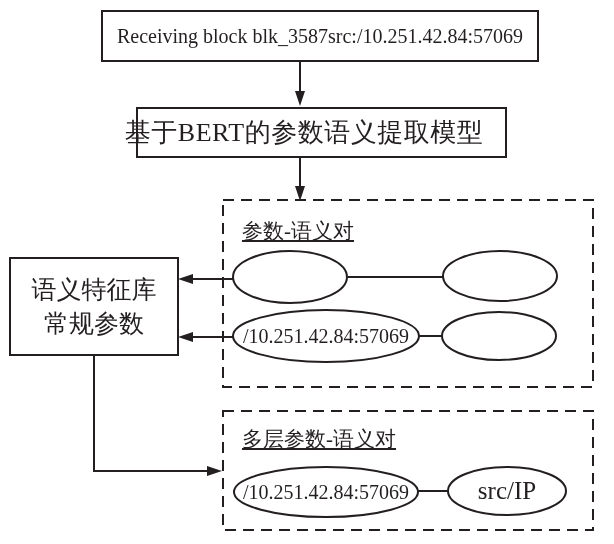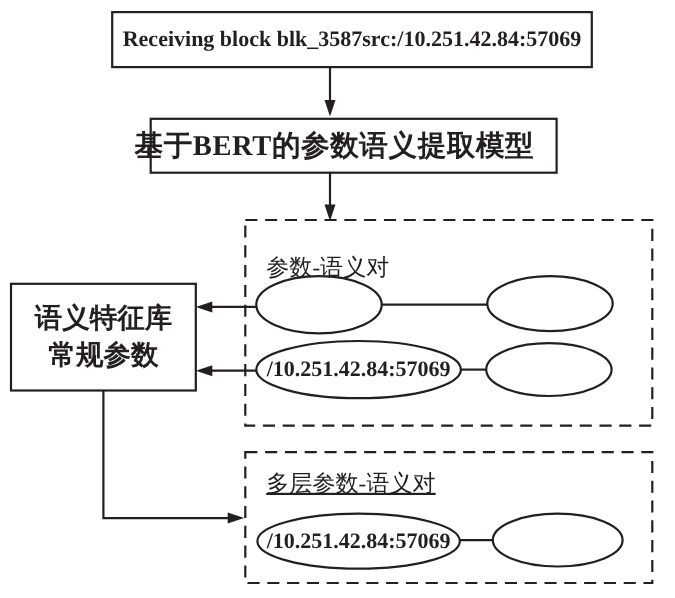--- a/index.html
+++ b/index.html
@@ -23,28 +23,27 @@
   }
   .txt {
     position: absolute;
     display: flex;
     align-items: center;
     justify-content: center;
     text-align: center;
     color: #231f20;
     white-space: nowrap;
     line-height: 1.2;
-    font-weight: bold;
   }
   .txt-input   { left: 102px; top: 11px;  width: 436px; height: 50px; font-size: 20px; }
   .txt-model   { left: 137px; top: 108px; width: 302px; height: 49px; font-size: 26px; letter-spacing: 0.5px; padding-left: 16px; }
   .txt-library { left: 10px;  top: 258px; width: 168px; height: 97px; font-size: 25px;
                  flex-direction: column; line-height: 34px; }
   .txt-grouplabel { position: absolute; font-size: 21px; color: #231f20; white-space: nowrap; }
-  .lbl-pairs      { left: 242px; top: 229px; }
+  .lbl-pairs      { left: 242px; top: 217px; text-decoration: underline; }
   .lbl-multilayer { left: 242px; top: 425px; text-decoration: underline; }
   .txt-blk   { left: 233px; top: 251px; width: 114px; height: 52px; font-size: 23px; }
   .txt-block { left: 443px; top: 251px; width: 114px; height: 50px; font-size: 25px; }
   .txt-ip1   { left: 233px; top: 310px; width: 186px; height: 52px; font-size: 20px; }
   .txt-src   { left: 442px; top: 312px; width: 114px; height: 48px; font-size: 25px; }
   .txt-ip2   { left: 234px; top: 467px; width: 184px; height: 50px; font-size: 20px; }
   .txt-srcip { left: 448px; top: 467px; width: 118px; height: 48px; font-size: 25px; }
   svg .shape { fill: #ffffff; stroke: #231f20; stroke-width: 2; }
   svg .dashed { fill: none; stroke: #231f20; stroke-width: 2; stroke-dasharray: 11 7; }
   svg .wire { stroke: #231f20; stroke-width: 2; fill: none; }
@@ -108,14 +107,15 @@
     <span>常规参数</span>
   </div>
 
   <div class="txt-grouplabel lbl-pairs">参数-语义对</div>
 
   <div class="txt txt-ip1">/10.251.42.84:57069</div>
 
   <div class="txt-grouplabel lbl-multilayer">多层参数-语义对</div>
 
   <div class="txt txt-ip2">/10.251.42.84:57069</div>
+  <div class="txt txt-srcip">src/IP</div>
 
 </div>
 
 </body></html>

